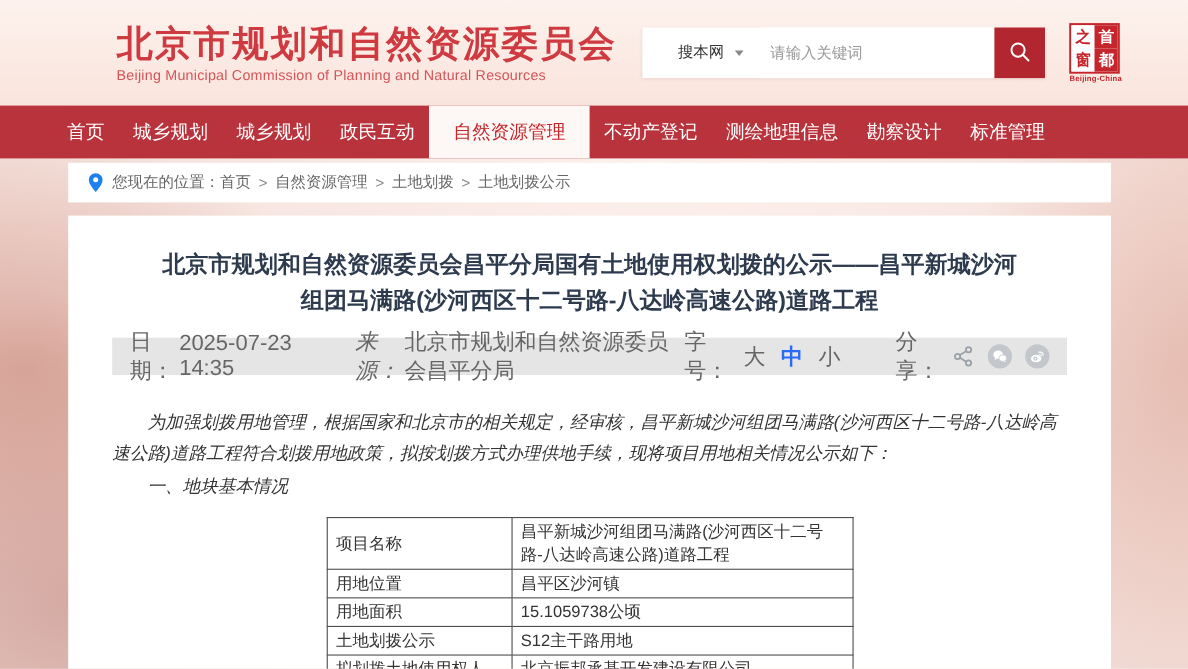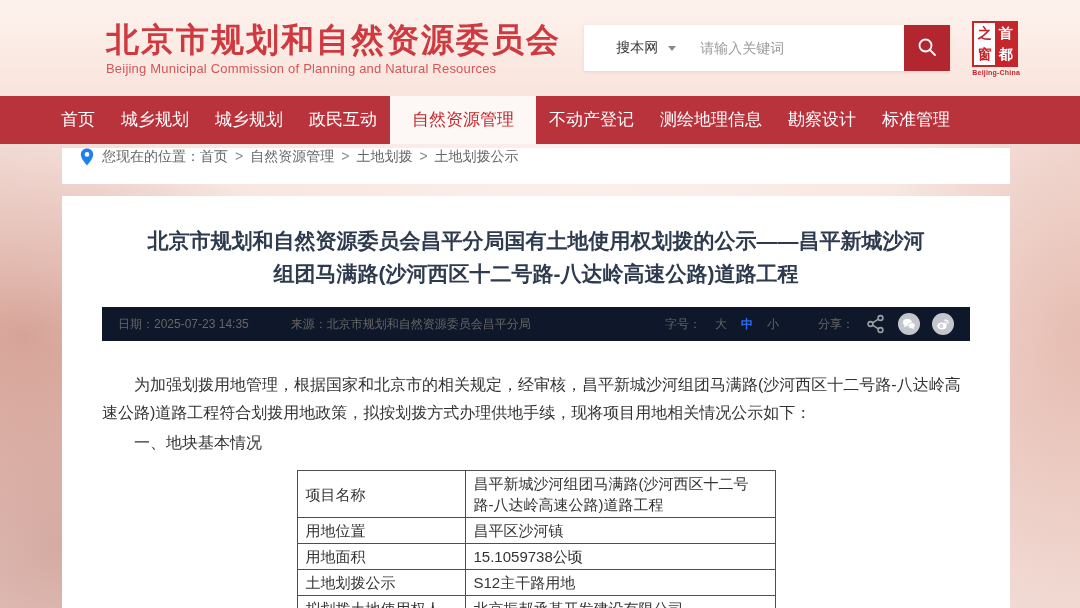--- a/index.html
+++ b/index.html
@@ -38,49 +38,49 @@
   .seal-caption{ font-size:7px; color:#c5262c; margin-top:2px; font-weight:700; letter-spacing:.2px;}
 
   
   .main-nav{ height:48px; background:#b8333c; display:flex; padding-left:48px; }
   .nav-item{ color:#fff; font-size:17px; line-height:48px; padding:0 13px; cursor:pointer; white-space:nowrap; text-decoration:none;}
   .nav-item.active{ background:#fdf8f6; color:#c5262c; padding:0 22px; }
 
   
   .breadcrumb-bar{
     width:948px; margin:4px auto 0; margin-left:62px; height:36px; background:#fff;
-    display:flex; align-items:flex-start; padding:0 18px; font-size:14px; color:#666;
+    display:flex; align-items:center; padding:0 18px; font-size:14px; color:#666;
   }
   .breadcrumb-bar .pin{ margin-right:8px; display:flex; }
   .crumb{ color:#666; cursor:pointer; text-decoration:none; }
   .crumb-sep{ margin:0 7px; color:#888; }
 
   
   .card{
     width:948px; margin-left:62px; margin-top:12px; background:#fff;
     padding:28px 26px 40px; min-height:420px;
   }
   .page-title{
     font-size:21px; font-weight:700; color:#2e3a4e; text-align:center;
     line-height:33px; margin:0 50px;
   }
   .meta-bar{
-    margin:17px 14px 0; height:34px; background:#0f172a;
-    display:flex; align-items:center; padding:0 16px; font-size:12px; color:#666;
-  }
-  .meta-source{ margin-left:42px; }
+    margin:17px 14px 0; height:34px; background:#e5e5e5;
+    display:flex; align-items:center; padding:0 16px; font-size:20px; color:#666;
+  }
+  .meta-source{ margin-left:42px;font-style:italic; }
   .meta-right{ margin-left:auto; display:flex; align-items:center;justify-content:space-between; }
   .fs-option{ margin-left:14px; cursor:pointer; color:#666; }
   .fs-option.active{ color:#2b6bf3; font-weight:700; }
-  .share-label{ margin-left:39px; }
+  .share-label{ margin-left:50px; }
   .share-icon{ margin-left:12px; cursor:pointer; display:flex; align-items:center; }
   .icon-circle{ width:22px; height:22px; border-radius:50%; background:#c3c7cc; display:flex; align-items:center; justify-content:center; }
 
   .body-text{ margin:30px 14px 0; font-size:16px; color:#333; line-height:28px; }
-  .body-text p{ text-indent:2em; }
+  .body-text p{ text-indent:2em;font-style:italic; }
   .section-heading{ margin-top:2px; }
 
   
   .land-table{ border-collapse:collapse; margin:13px auto 0; width:478px; table-layout:fixed; }
   .land-table td{
     border:1px solid #4f4f4f; font-size:15px; color:#333;
     padding:2px 8px; line-height:21px; vertical-align:middle; word-break:break-all;
   }
   .land-table td.label{ width:168px; }
   .land-table td.value{ width:310px; }

